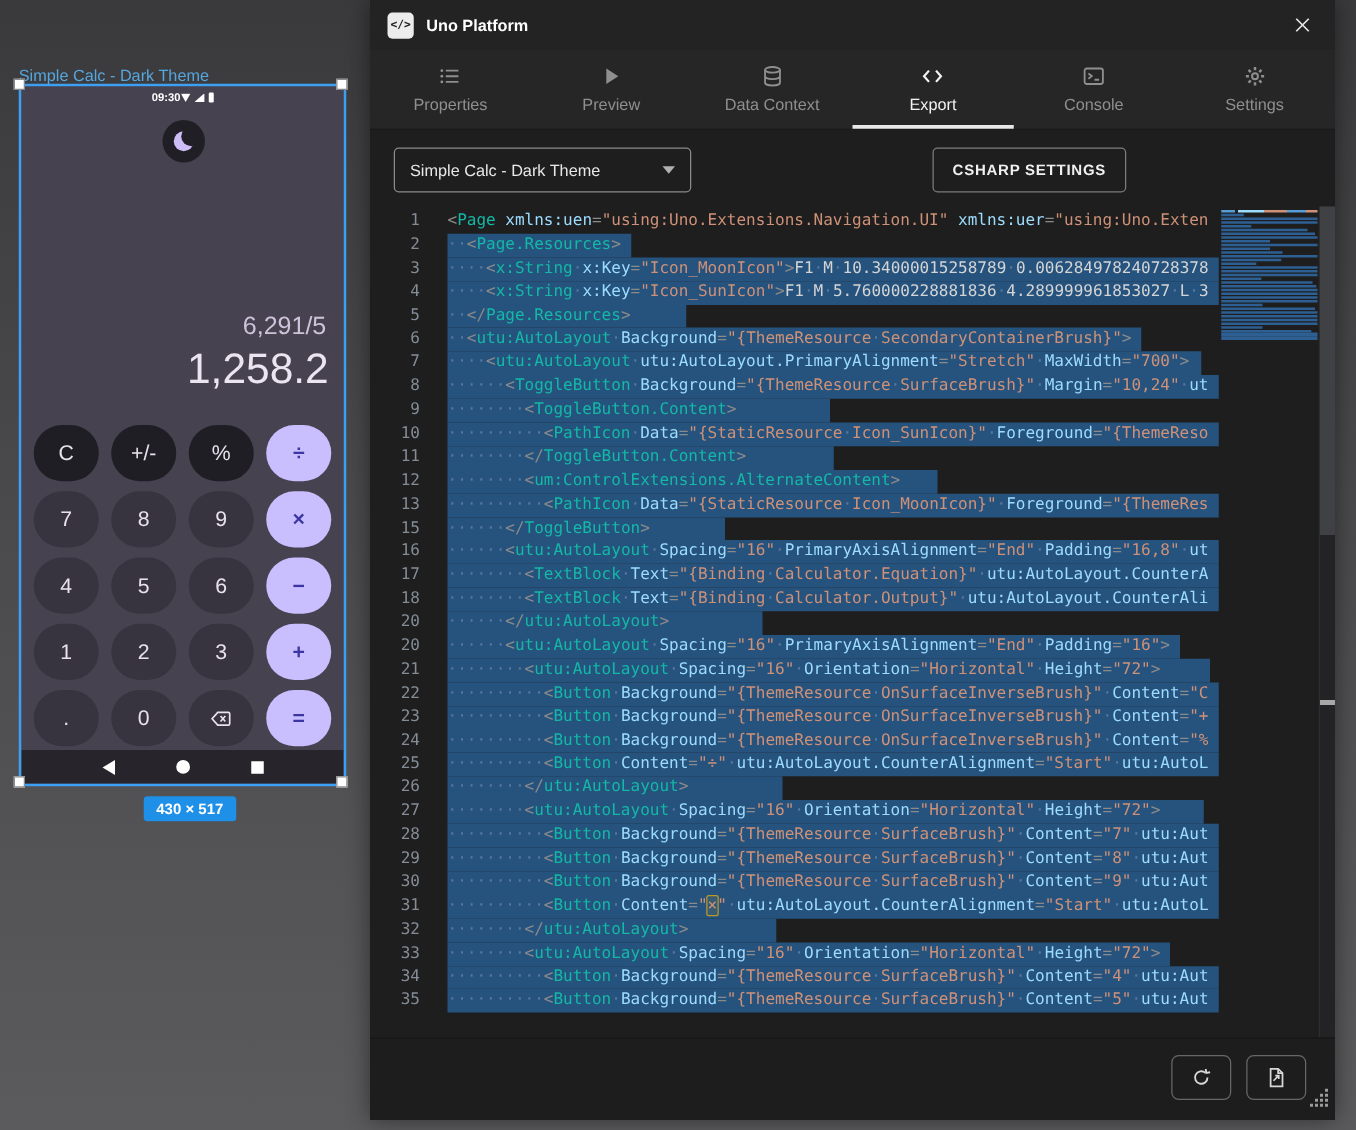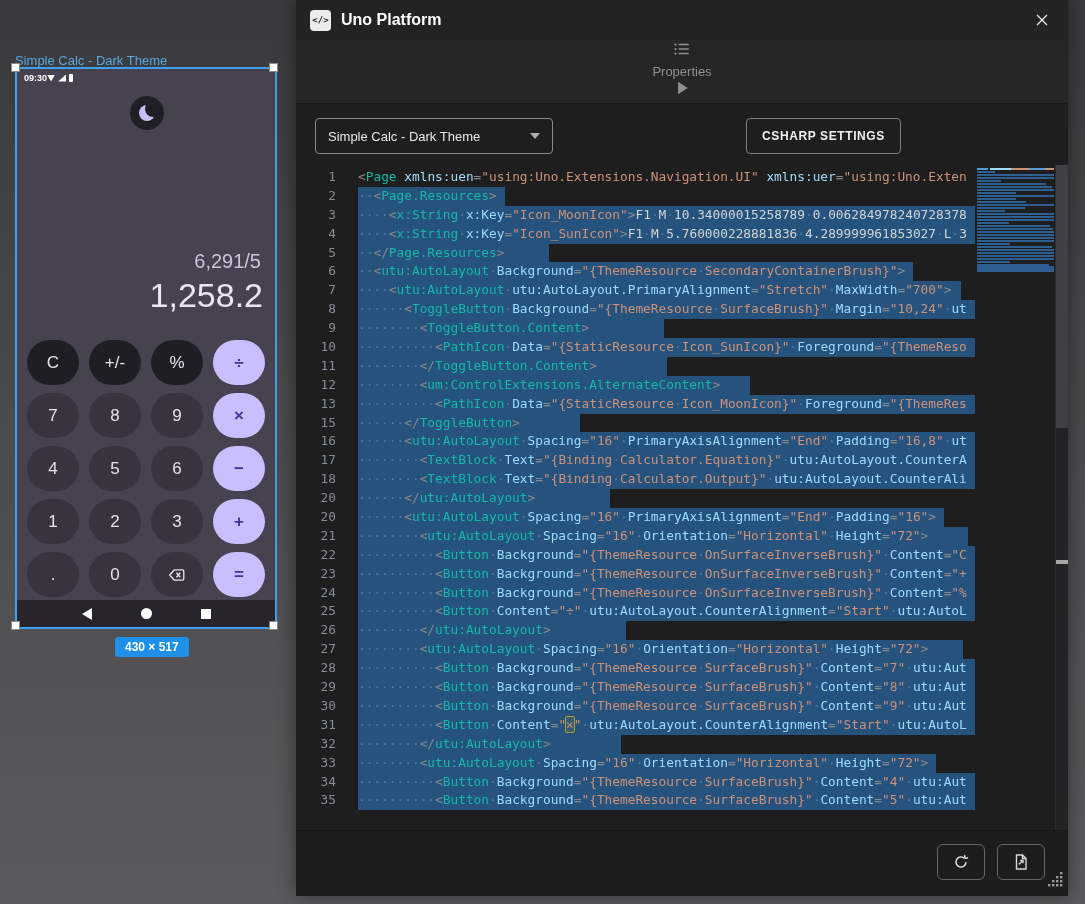--- a/index.html
+++ b/index.html
@@ -4,21 +4,21 @@
 <style>
   html,body{margin:0;padding:0;}
   body{width:1085px;height:904px;overflow:hidden;font-family:"Liberation Sans",sans-serif;}
   .stage{position:relative;width:1085px;height:904px;background:linear-gradient(180deg,#3a393b 0%,#4a494b 45%,#5b5a5c 100%);overflow:hidden;}
 
   
   .phone-label{position:absolute;left:15px;top:53px;font-size:13px;color:#55a7e0;}
   .phone-sel{position:absolute;left:15px;top:67px;width:262px;height:562px;border:2px solid #3da0f2;box-sizing:border-box;}
   .handle{position:absolute;width:9px;height:9px;background:#fff;border:1px solid #8a8a8a;box-sizing:border-box;z-index:5;}
   .phone{position:absolute;left:17px;top:69px;width:258px;height:558px;background:#474250;overflow:hidden;}
-  .statusbar{position:absolute;left:0;top:0;right:0;height:16px;display:flex;align-items:center;justify-content:flex-start;padding:2px 7px 0 7px;box-sizing:border-box;}
+  .statusbar{position:absolute;left:0;top:0;right:0;height:16px;display:flex;align-items:center;justify-content:center;padding:2px 7px 0 7px;box-sizing:border-box;}
   .time{font-size:9px;font-weight:bold;color:#fff;}
   .sticons{display:flex;gap:3px;align-items:center;}
   .wifi{width:8px;height:7px;background:#fff;clip-path:polygon(50% 100%,0 0,100% 0);}
   .signal{width:8px;height:7px;background:#fff;clip-path:polygon(100% 0,100% 100%,0 100%);}
   .battery{width:4px;height:8px;background:#fff;border-radius:1px;}
   .moon-btn{position:absolute;left:113px;top:27px;width:34px;height:34px;border-radius:50%;background:#211f26;overflow:hidden;}
   .moon-c1{position:absolute;left:9px;top:9px;width:16px;height:16px;border-radius:50%;background:#cdbdf6;}
   .moon-c2{position:absolute;left:15px;top:5px;width:16px;height:16px;border-radius:50%;background:#211f26;}
   .equation{position:absolute;right:14px;top:181px;font-size:20px;color:#cdc3da;}
   .output{position:absolute;right:12px;top:207px;font-size:34px;color:#ebe5f1;}
@@ -30,23 +30,23 @@
   .navbar{position:absolute;left:0;right:0;top:531px;height:27px;background:#27242c;display:flex;align-items:center;justify-content:space-around;padding:0 40px;}
   .nav-back{width:0;height:0;border-top:6px solid transparent;border-bottom:6px solid transparent;border-right:10px solid #fff;}
   .nav-home{width:11px;height:11px;border-radius:50%;background:#fff;}
   .nav-recents{width:10px;height:10px;background:#fff;}
   .size-badge{position:absolute;left:115px;top:637px;background:#1e90e8;color:#fff;font-size:12px;font-weight:bold;padding:3px 10px;border-radius:3px;}
 
   
   .win{position:absolute;left:296px;top:0;width:772px;height:896px;background:#1e1e1e;box-shadow:0 0 18px rgba(0,0,0,0.45);}
   .titlebar{position:absolute;left:0;top:0;right:0;height:40px;background:#232324;display:flex;align-items:center;padding:0 14px;box-sizing:border-box;}
   .app-icon{width:21px;height:21px;border-radius:4px;background:#ececec;color:#222;font-size:9px;font-weight:bold;display:flex;align-items:center;justify-content:center;font-family:"DejaVu Sans Mono",monospace;}
-  .win-title{margin-left:10px;color:#fff;font-size:16px;font-weight:bold;}
+  .win-title{margin-left:10px;color:#fff;font-size:13px;font-weight:bold;}
   .close-btn{margin-left:auto;width:24px;height:24px;display:flex;align-items:center;justify-content:center;color:#e6e6e6;cursor:pointer;}
-  .tabbar{position:absolute;left:0;top:40px;right:0;height:64px;background:#262627;display:flex;border-bottom:1px solid #1a1a1a;box-sizing:border-box;flex-direction:column;}
+  .tabbar{position:absolute;left:0;top:40px;right:0;height:64px;background:#262627;display:flex;border-bottom:1px solid #1a1a1a;box-sizing:border-box;}
   .tab{flex:1;display:flex;flex-direction:column;align-items:center;justify-content:center;gap:6px;color:#8f8f8f;font-size:13px;cursor:pointer;position:relative;}
   .tab.active{color:#f2f2f2;}
   .tab.active::after{content:"";position:absolute;left:0;right:0;bottom:0;height:3px;background:#e8e8e8;}
   .tab svg{display:block;}
   .toolbar{position:absolute;left:0;top:104px;right:0;height:61px;background:#1e1e1e;}
   .dd{position:absolute;top:14px;height:36px;border:1px solid #8a8a8a;border-radius:4px;box-sizing:border-box;display:flex;align-items:center;padding:0 12px;color:#e8e8e8;font-size:13px;cursor:pointer;}
   .dd .caret{margin-left:auto;width:0;height:0;border-left:5px solid transparent;border-right:5px solid transparent;border-top:6px solid #b0b0b0;}
   .btn-outline{position:absolute;top:14px;height:36px;border:1px solid #7c7c7c;border-radius:4px;box-sizing:border-box;display:flex;align-items:center;justify-content:center;color:#f0f0f0;font-size:12px;font-weight:bold;letter-spacing:0.6px;cursor:pointer;}
 
   

